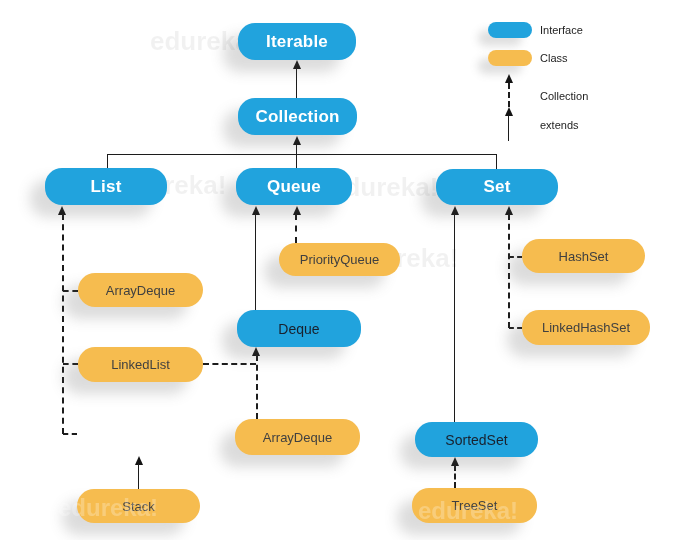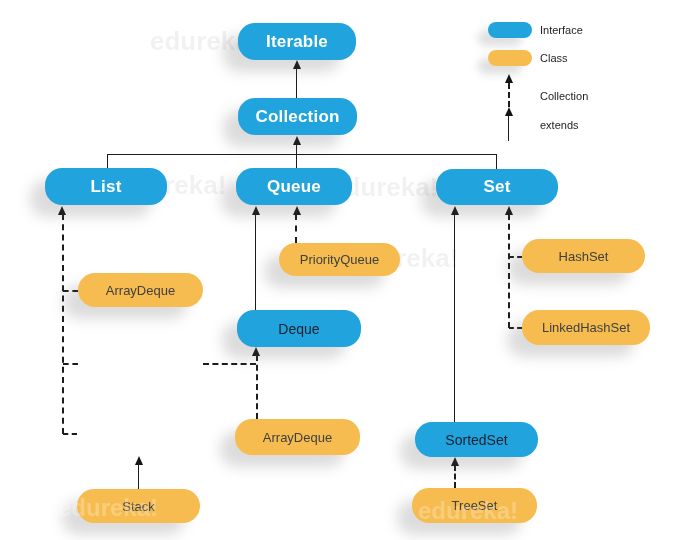--- a/index.html
+++ b/index.html
@@ -120,20 +120,23 @@
   </div>
 
   <div class="node orange" style="left:522px;top:239px;width:123px;height:34px;">
     <span class="lbl-dark">HashSet</span>
   </div>
 
   <div class="node blue" style="left:237px;top:310px;width:124px;height:37px;">
     <span class="lbl-dark-lg">Deque</span>
   </div>
 
+  <div class="node orange" style="left:78px;top:347px;width:125px;height:35px;">
+    <span class="lbl-dark">LinkedList</span>
+  </div>
 
   <div class="node orange" style="left:522px;top:310px;width:128px;height:35px;">
     <span class="lbl-dark">LinkedHashSet</span>
   </div>
 
 
   <div class="node orange" style="left:235px;top:419px;width:125px;height:36px;">
     <span class="lbl-dark">ArrayDeque</span>
   </div>
 

